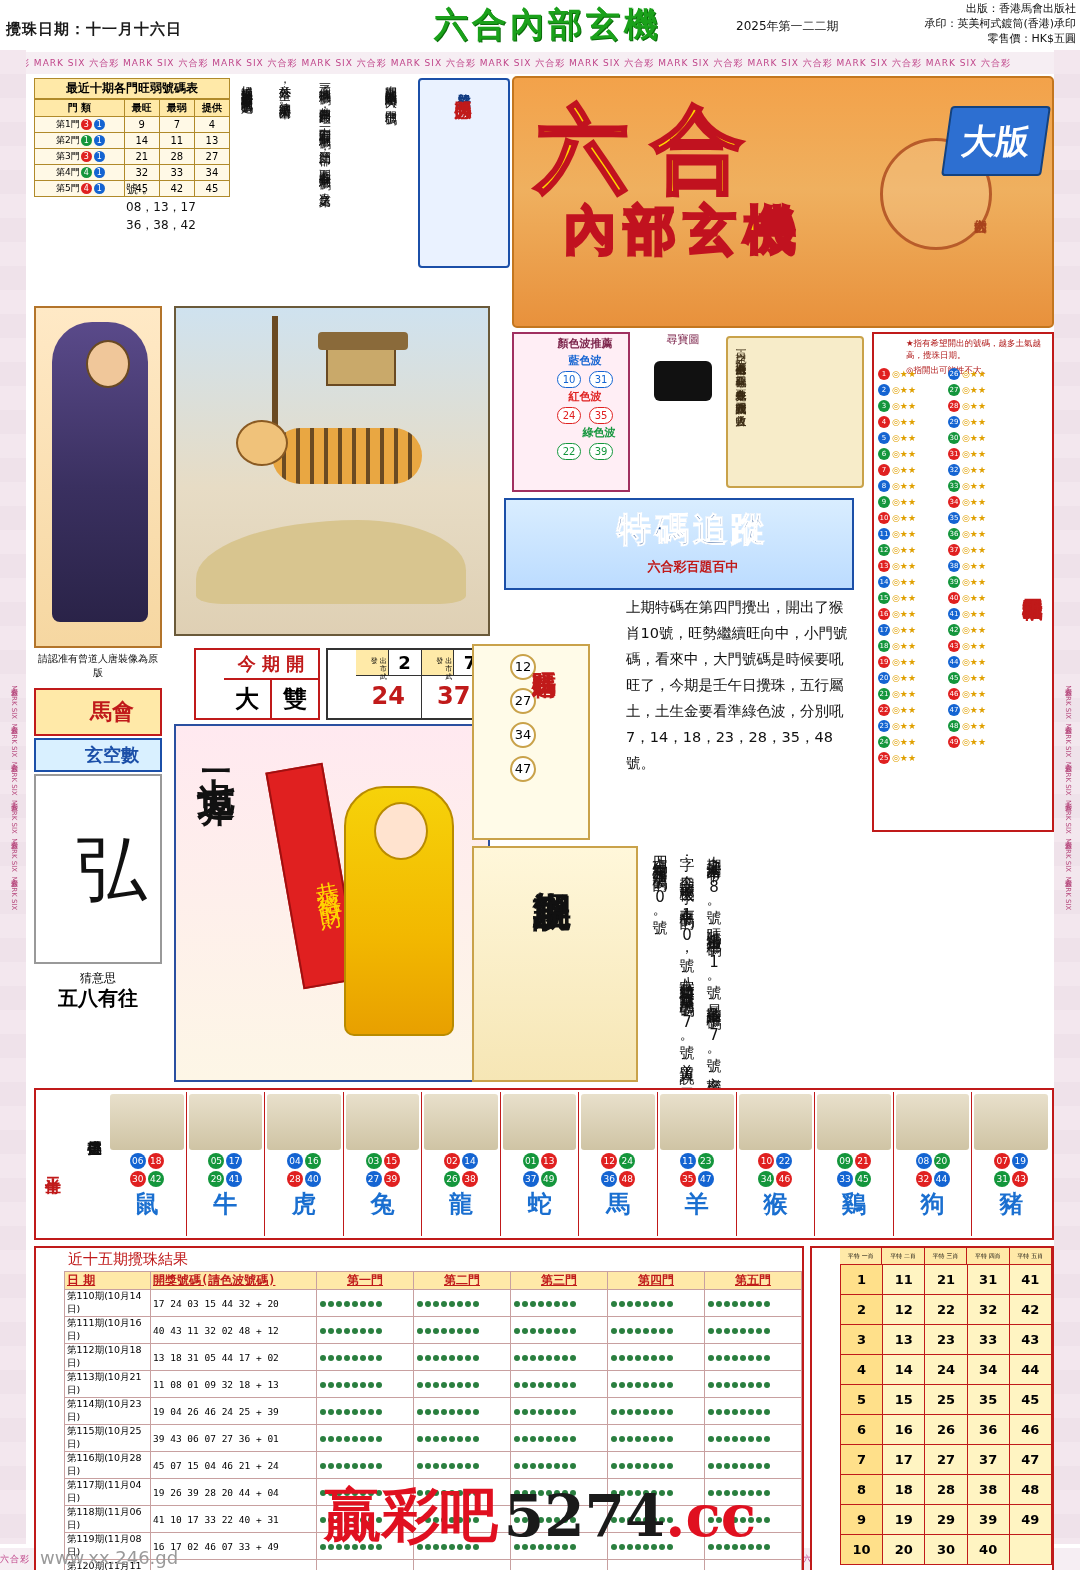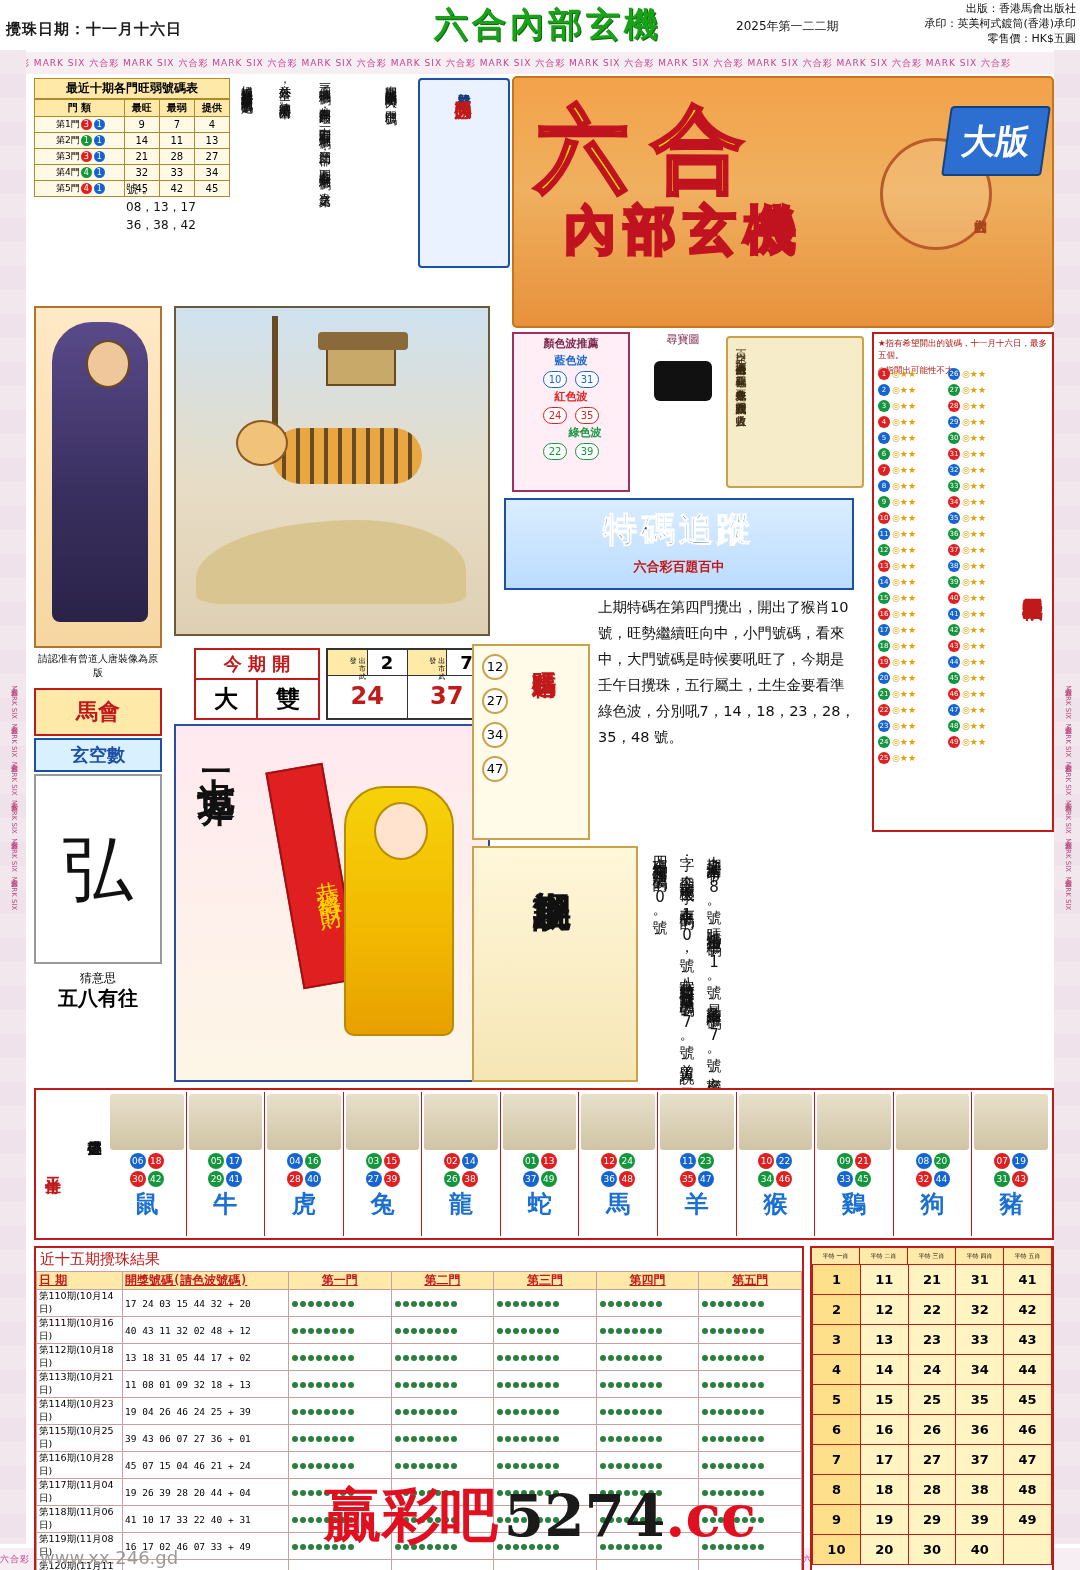--- a/index.html
+++ b/index.html
@@ -97,21 +97,21 @@
     writing-mode:vertical-rl;
   }
   .headart .bigban {
     position:absolute; right:6px; top:28px; width:100px; height:70px;
     background:#2d6fd1; border:2px solid #14427f; border-radius:4px;
     color:#fff; font-size:34px; font-weight:bold; text-align:center; line-height:66px;
     transform:skewX(-8deg);
   }
 
   
-  .panel { position:absolute; border:2px solid #2a4fa0; background:#fff; }
+  .panel { position:absolute; border:2px solid #2a4fa0; background:#fff;padding-left:28px; }
 
   
   .wave { left:486px; top:258px; width:118px; height:160px; border:2px solid #a03060; background:#ffeef5; }
   .wave .wt { font-size:11px; text-align:center; font-weight:bold; color:#7b2249; padding:2px 0; }
   .wave .wrow { font-size:10px; text-align:center; margin-top:2px; }
   .wave .wlab { font-size:11px; font-weight:bold; text-align:center; }
   .wb { display:inline-block; width:24px; height:17px; line-height:15px; border-radius:9px; border:1px solid #888; background:#fff; font-size:10px; margin:1px 4px; }
   .wb.blue{border-color:#1464d2;color:#1464d2;} .wb.red{border-color:#e02020;color:#e02020;} .wb.green{border-color:#14963c;color:#14963c;}
 
   .treasure { position:absolute; left:612px; top:258px; width:90px; height:70px; font-size:11px; color:#7b2249; text-align:center; }
@@ -363,21 +363,21 @@
     <div class="treasure">
       <div>尋寶圖</div>
       <div class="tsq"></div>
     </div>
 
     <div class="scroll">
       <div class="sv">一記之日：拋出八二十八有機會 二四分化取一半 五光十色放在線 明說三六藏在錢 曾道人收</div>
     </div>
 
     <div class="panel analysis">
-      <div class="ahead">★指有希望開出的號碼，十一月十六日，最多五個。</div>
+      <div class="ahead">★指有希望開出的號碼，越多土氣越高，攪珠日期。</div>
       <div class="ahead" style="padding-top:0;">◎指開出可能性不大。</div>
       <div style="position:absolute; left:2px; top:32px; width:66px;">
         <div class="arow">
             <span class="anum d-red">1</span>
             <span class="star">◎★★</span>
           </div>
         <div class="arow">
             <span class="anum d-blue">2</span>
             <span class="star">◎★★</span>
           </div>

